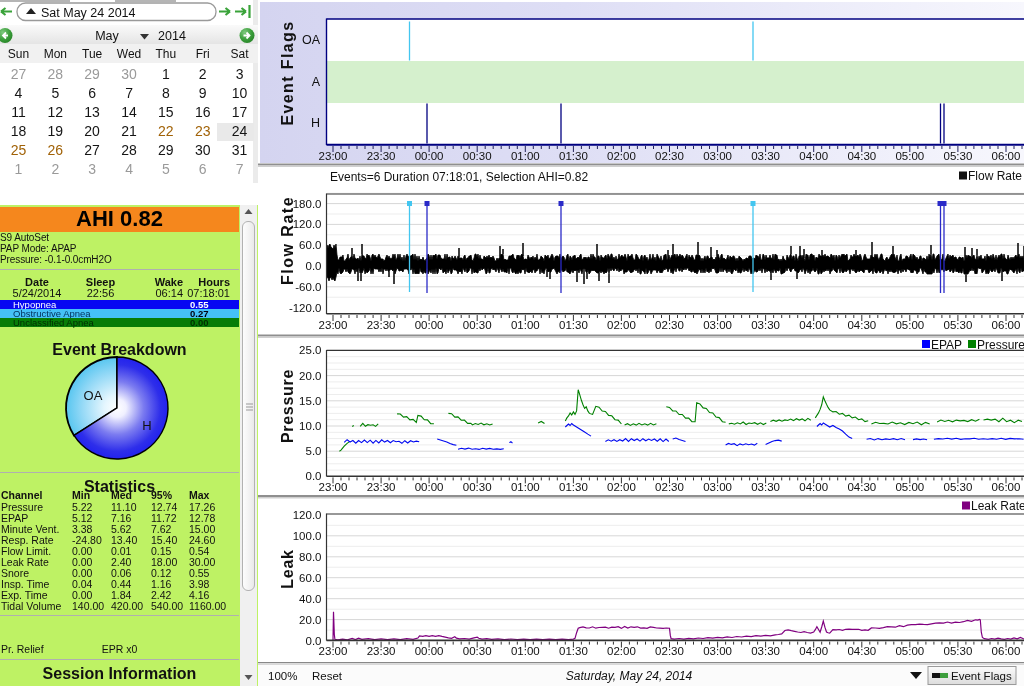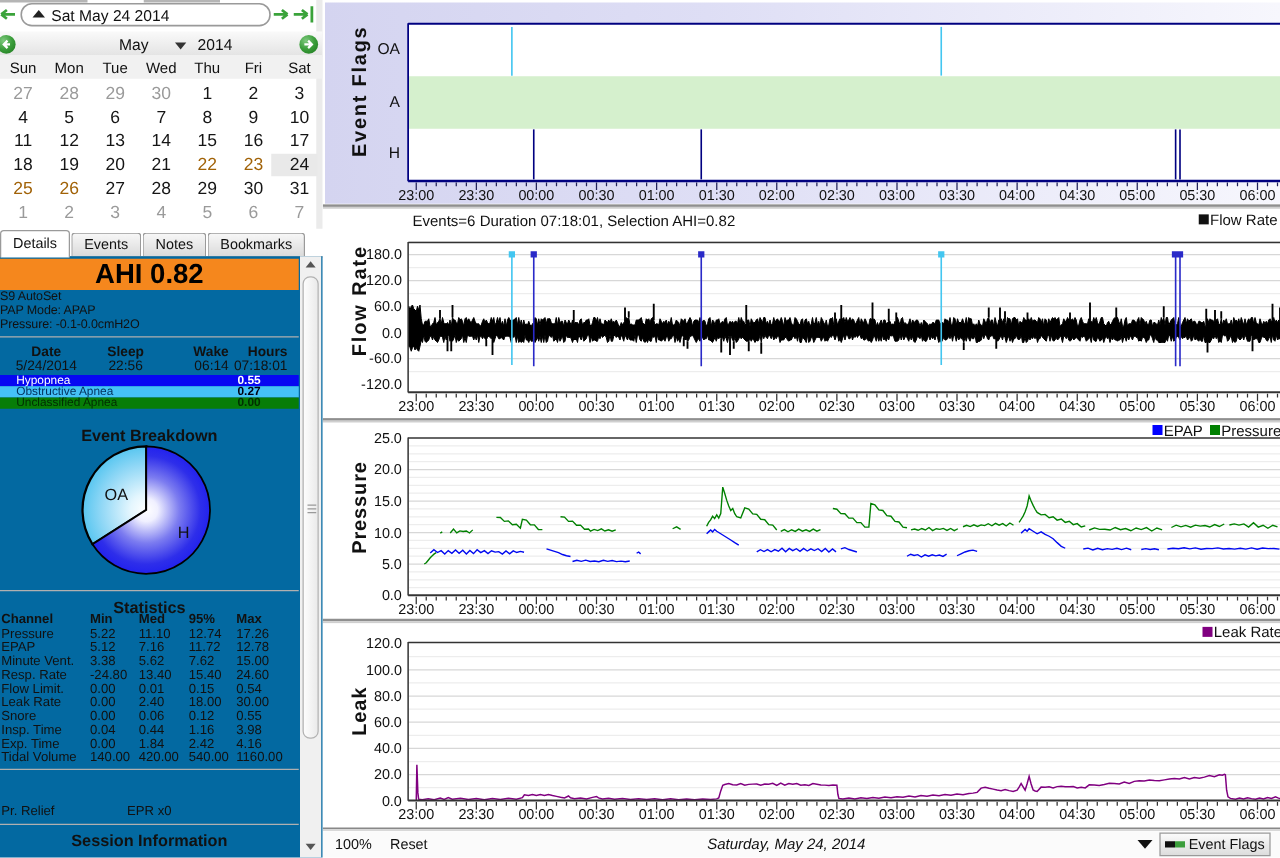--- a/index.html
+++ b/index.html
@@ -5,34 +5,34 @@
 #left{position:absolute;left:0;top:0;width:258px;height:686px;background:#fff;z-index:2}
 #right{position:absolute;left:258px;top:0;width:766px;height:686px;background:#fff}
 .dw{position:absolute;top:46px;width:36.86px;height:17px;text-align:center;font-size:12px;color:#111;line-height:17px}
 .dc{position:absolute;width:36.86px;height:19.1px;text-align:center;font-size:14px;color:#151515;line-height:19.1px}
 .dc.o{color:#9a9a9a}
 .dc.b{color:#a16207}
 #tabbar{position:absolute;left:0;top:183px;width:258px;height:22px}
 .tab{position:absolute;top:2.5px;height:19.5px;font-size:11.5px;text-align:center;color:#111;border:1px solid #9a9a9a;border-bottom:none;border-radius:3px 3px 0 0;background:linear-gradient(#f7f7f7,#dadada);line-height:19px}
 .tab.selected{top:0.5px;height:22px;background:#fff;z-index:3;line-height:21px}
 #tabline{position:absolute;left:0;top:204.5px;width:258px;height:1px;background:#9a9a9a}
-#content{position:absolute;left:0;top:205px;width:258px;height:481px;background:#0369a1}
+#content{position:absolute;left:0;top:205px;width:258px;height:481px;background:#bef264}
 #ahi{position:absolute;left:0;top:2px;width:239px;height:24.5px;background:#f5871d;text-align:center;font-size:22px;font-weight:bold;color:#000;line-height:24px}
 .cl{position:absolute;width:239px;text-align:left;font-size:10px;letter-spacing:-0.1px;color:#111}
 .sep{position:absolute;left:0;width:239px;height:1px;background:#b0b0b0}
 .hdr4{position:absolute;width:239px;font-size:11px;font-weight:bold;color:#111}
 .r4{position:absolute;width:239px;font-size:11px;color:#111}
 .h1{position:absolute;left:2px;width:70px;text-align:center}
 .h2{position:absolute;left:78px;width:45px;text-align:center}
 .h3{position:absolute;left:138px;width:45px;text-align:right}
 .h4{position:absolute;left:170px;width:60px;text-align:right}
 .evrow{position:absolute;left:0;width:239px;height:9px;font-size:9.5px;line-height:9px}
 .evrow .nm{position:absolute;left:13px}
 .evrow .vl{position:absolute;left:190px;font-weight:bold}
-.bt{position:absolute;width:239px;text-align:center;font-size:13px;font-weight:bold;color:#111}
+.bt{position:absolute;width:239px;text-align:center;font-size:16px;font-weight:bold;color:#111}
 .sr{position:absolute;left:0;width:239px;font-size:10.5px;color:#111;height:11px}
 .sr span{position:absolute}
 .c0{left:1px}.c1{left:72px}.c2{left:111px}.c3{left:151px}.c4{left:189px}
 #sbar{position:absolute;left:240px;top:205px;width:17px;height:481px;background:#f0f0f0}
 #sthumb{position:absolute;left:1.5px;top:16px;width:13px;height:370px;background:linear-gradient(90deg,#fdfdfd,#eaeaea);border:1px solid #b2b2b2;border-radius:6px}
 #bottombar{position:absolute;left:0;top:665px;width:766px;height:21px;background:#fbfbfb}
 </style></head>
 <body>
 <div id="left">
   <div style="position:absolute;left:252.5px;top:0;width:5.5px;height:183px;background:#ebebeb"></div>
@@ -111,26 +111,20 @@
     <div class="dc " style="left:147.4px;top:140.7px">29</div>
     <div class="dc " style="left:184.3px;top:140.7px">30</div>
     <div class="dc " style="left:221.1px;top:140.7px">31</div>
     <div class="dc o" style="left:0.0px;top:159.8px">1</div>
     <div class="dc o" style="left:36.9px;top:159.8px">2</div>
     <div class="dc o" style="left:73.7px;top:159.8px">3</div>
     <div class="dc o" style="left:110.6px;top:159.8px">4</div>
     <div class="dc o" style="left:147.4px;top:159.8px">5</div>
     <div class="dc o" style="left:184.3px;top:159.8px">6</div>
     <div class="dc o" style="left:221.1px;top:159.8px">7</div>
-  <div id="tabbar">
-    <div class="tab selected" style="left:0;width:56px">Details</div>
-    <div class="tab" style="left:57px;width:56px">Events</div>
-    <div class="tab" style="left:114px;width:51px">Notes</div>
-    <div class="tab" style="left:166px;width:78px">Bookmarks</div>
-  </div>
   <div id="tabline"></div>
   <div id="content">
     <div id="ahi">AHI 0.82</div>
     <div class="cl" style="top:27px">S9 AutoSet</div>
     <div class="cl" style="top:37.5px">PAP Mode: APAP</div>
     <div class="cl" style="top:48.5px">Pressure: -0.1-0.0cmH2O</div>
     <div class="sep" style="top:64px"></div>
     <div class="hdr4" style="top:71px">
         <span class="h1">Date</span>
         <span class="h2">Sleep</span>

